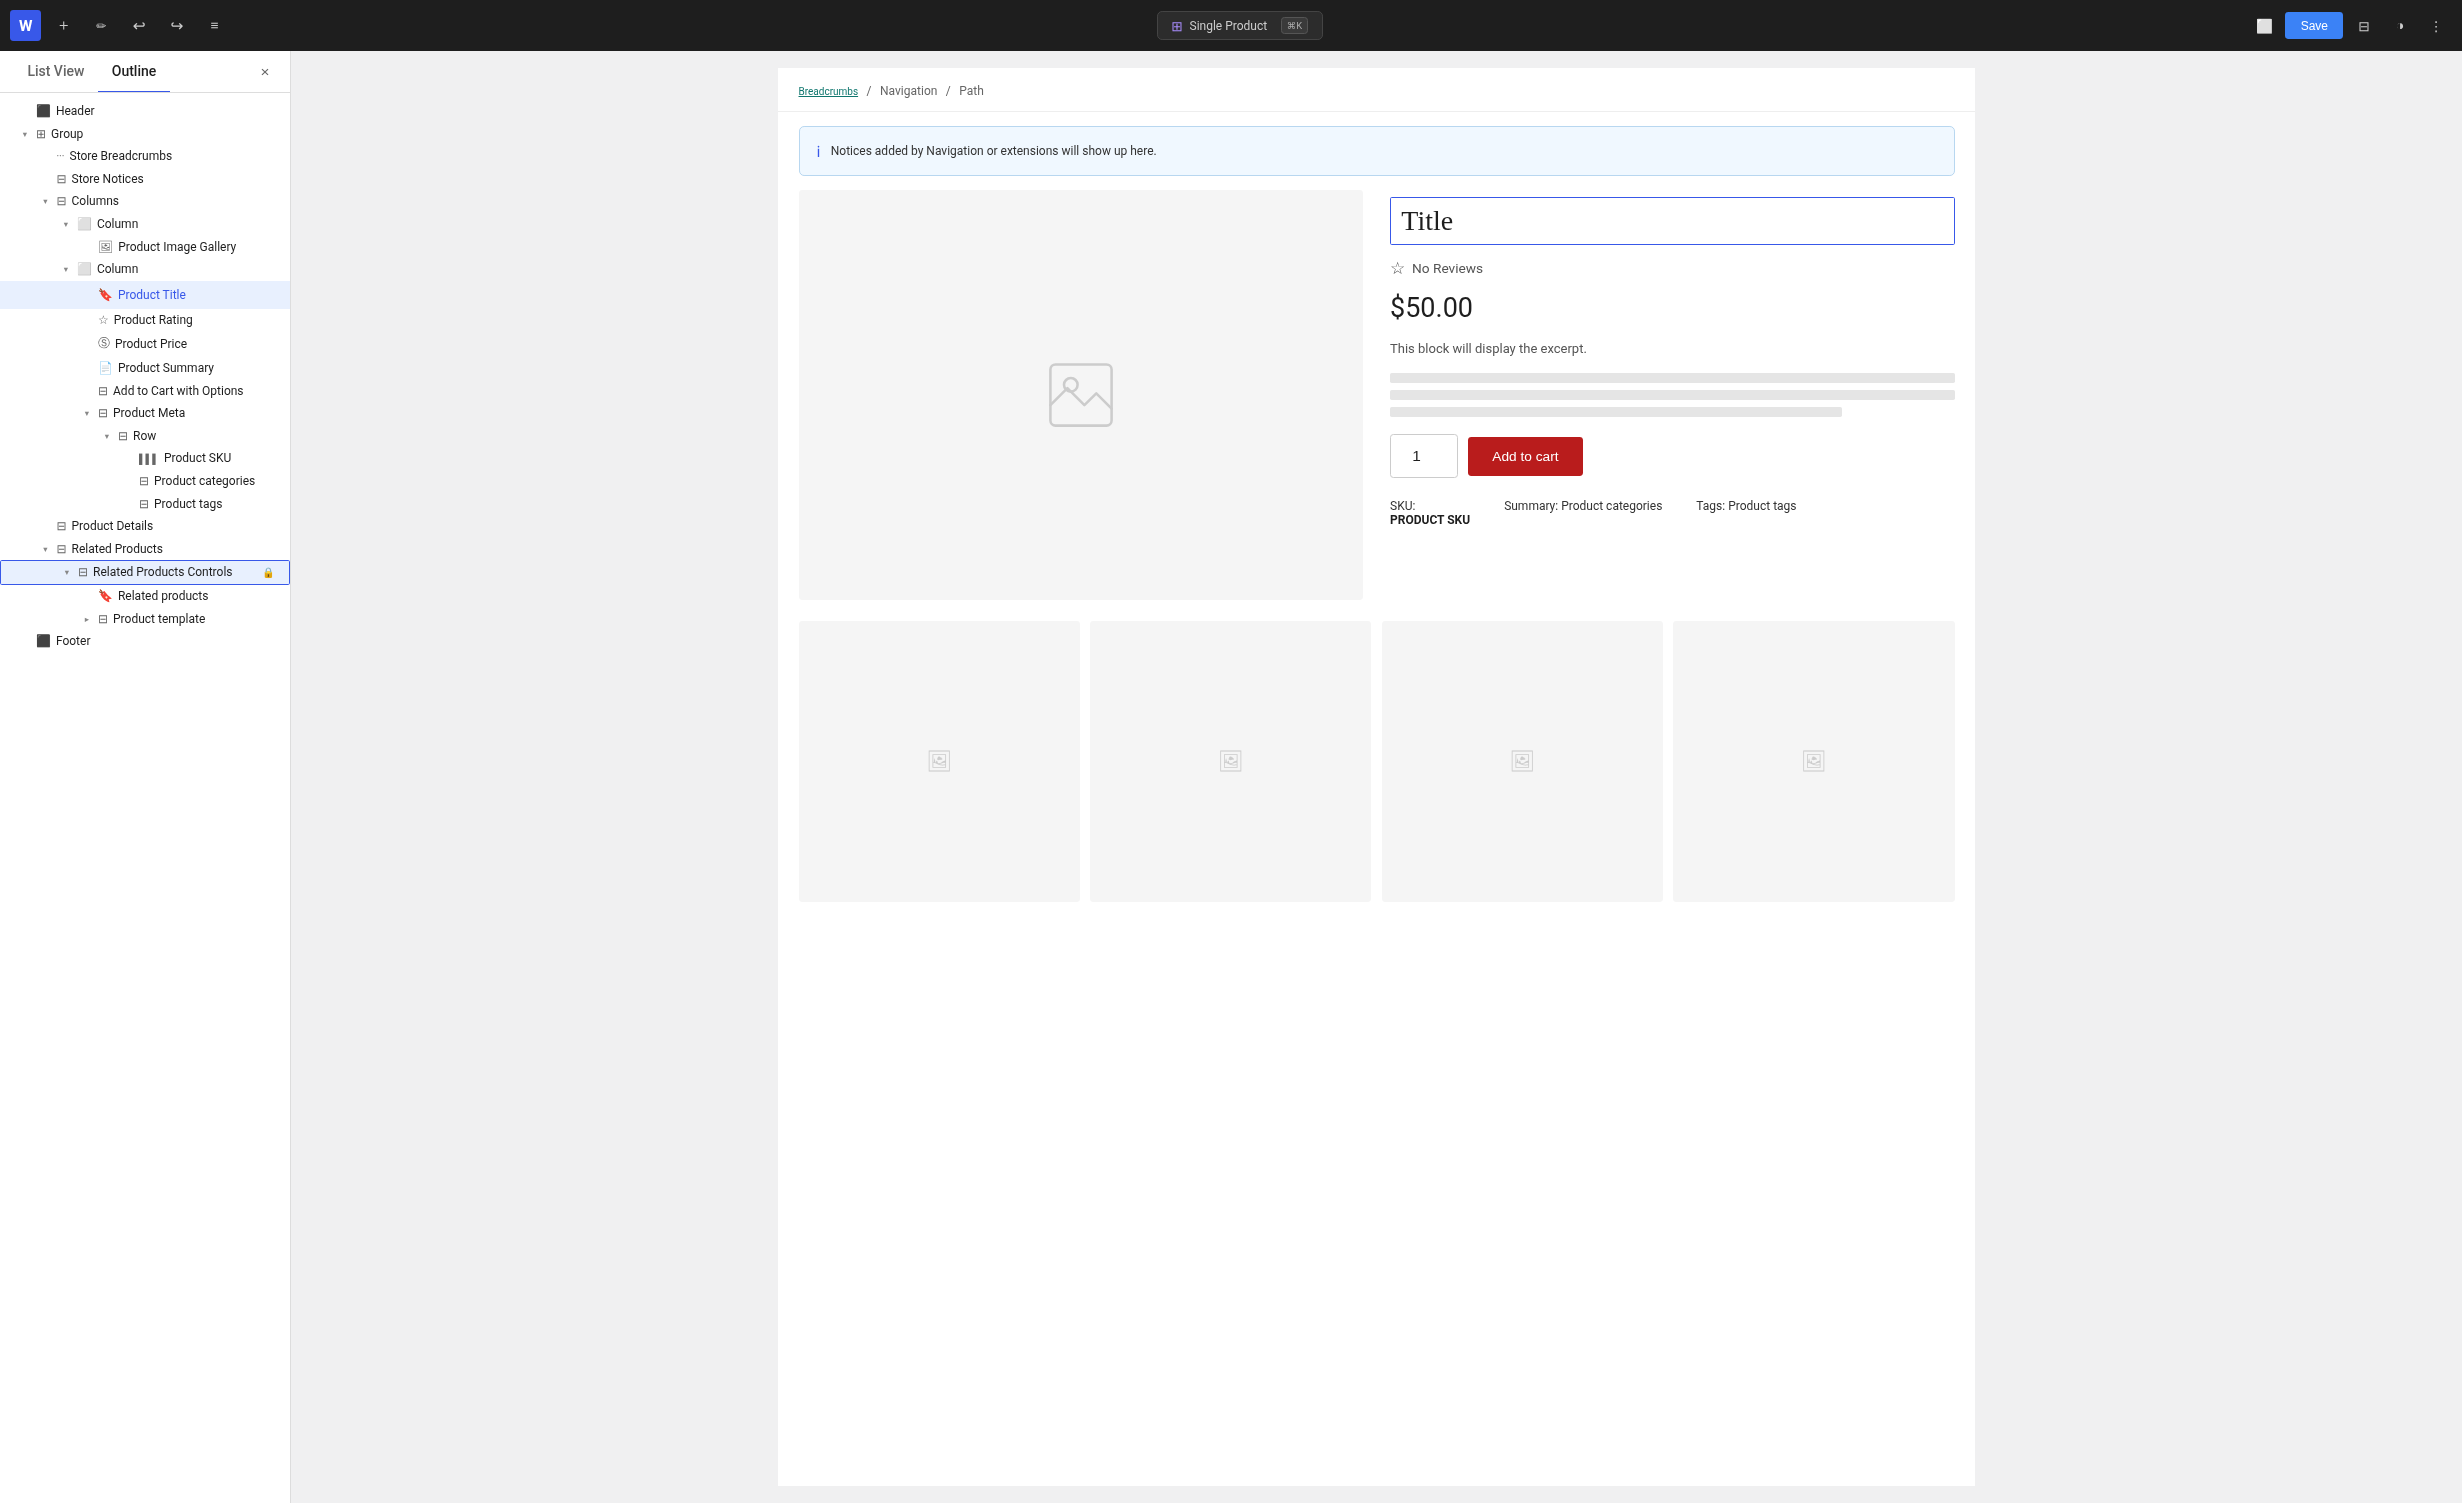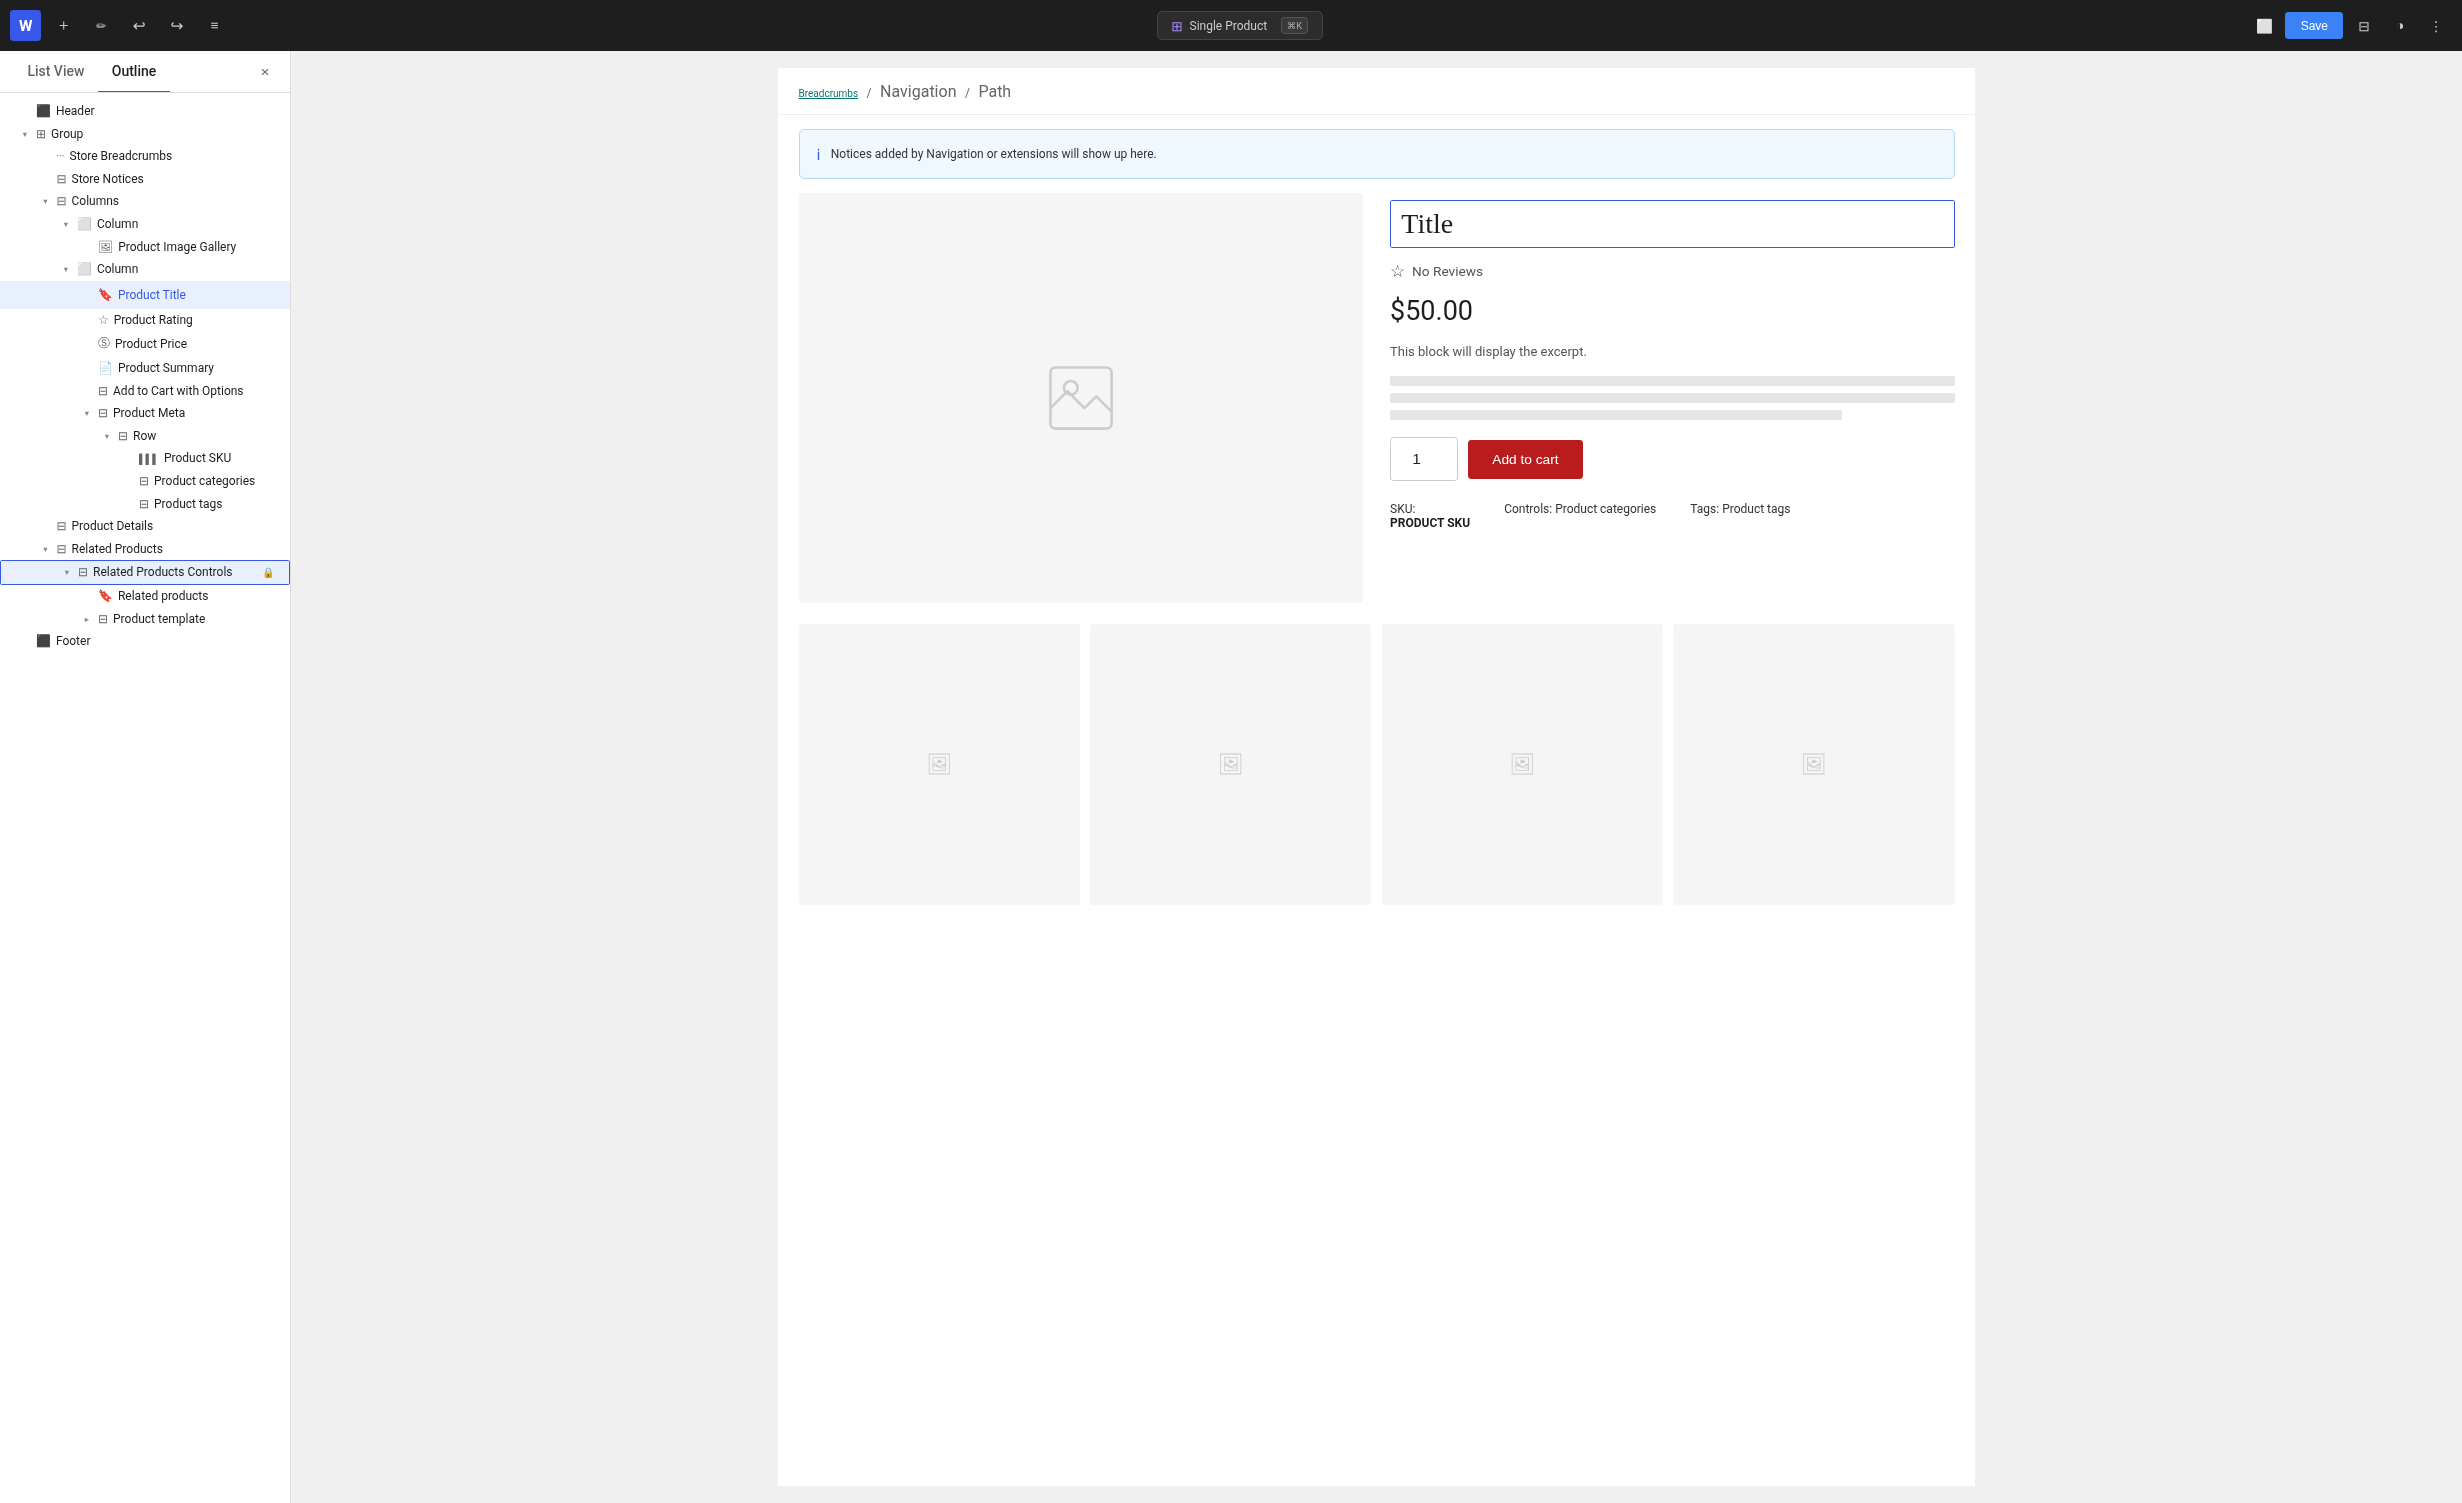--- a/index.html
+++ b/index.html
@@ -91,21 +91,21 @@
     .canvas-inner {
       max-width: 1197px; margin: 0 auto; background: white; min-height: 100%;
     }
 
     
     .breadcrumb-bar {
       padding: 13.7px 20.5px; border-bottom: 0.9px solid #eee;
     }
     .breadcrumb-link { color: #0f766e; text-decoration: underline; font-size: 10px; cursor: pointer; }
     .breadcrumb-sep { color: #666; margin: 0 5.1px; font-size: 12px; }
-    .breadcrumb-text { color: #666; font-size: 16px; }
+    .breadcrumb-text { color: #666; font-size: 12px; }
 
     
     .notice-bar {
       margin: 13.7px 20.5px; border: 0.9px solid #b8d7f0; border-radius: 5.1px;
       background: #f0f8ff; padding: 13.7px 17px; display: flex; align-items: center; gap: 10.3px;
     }
     .notice-icon { color: #3858e9; font-size: 15.4px; flex-shrink: 0; }
     .notice-text { font-size: 12px; color: #333; }
 
     
@@ -458,21 +458,21 @@
             <input class="qty-input" type="number" value="1" style="">
             <button class="add-cart-btn">Add to cart</button>
           </div>
 
           <div class="product-meta">
             <div class="meta-item">
               <span class="meta-label">SKU:</span><br>
               <span class="meta-value">PRODUCT SKU</span>
             </div>
             <div class="meta-item">
-              <span class="meta-inline">Controls:</span>
+              <span class="meta-inline">Summary:</span>
               <span class="meta-inline">Product categories</span>
             </div>
             <div class="meta-item">
               <span class="meta-inline">Tags:</span>
               <span class="meta-inline">Product tags</span>
             </div>
           </div>
 
         </div>
       </div>

